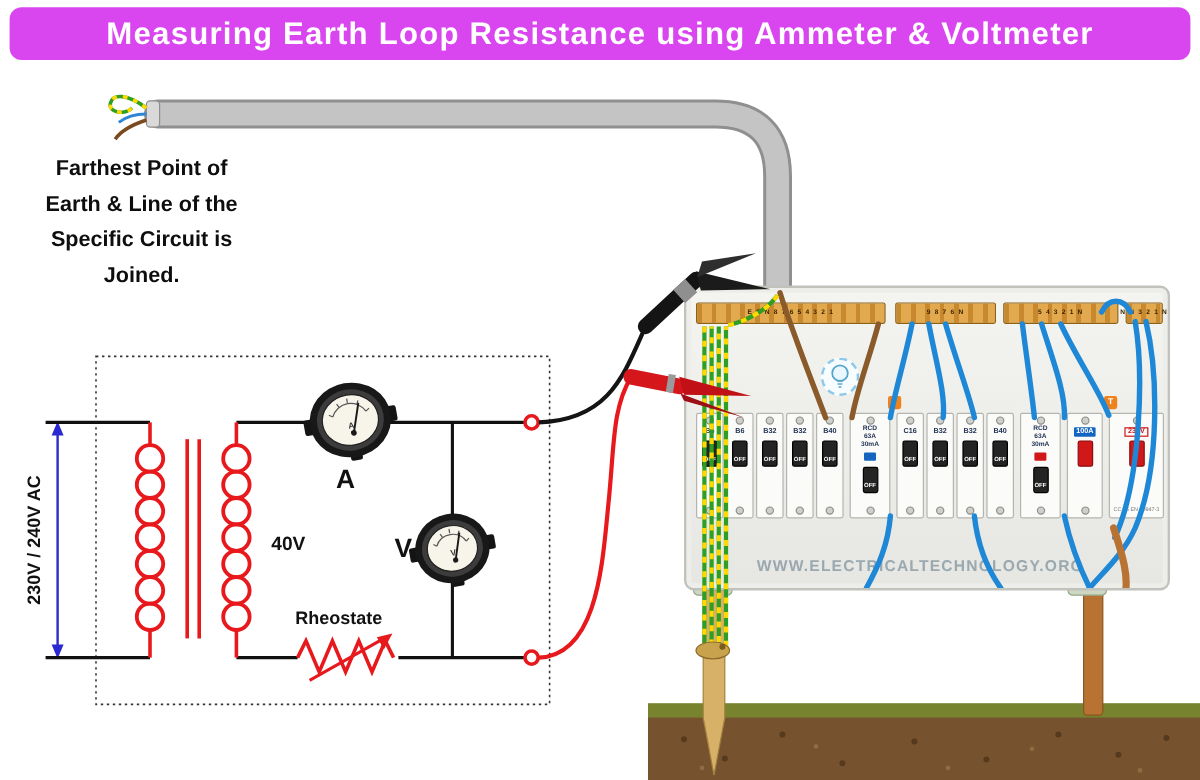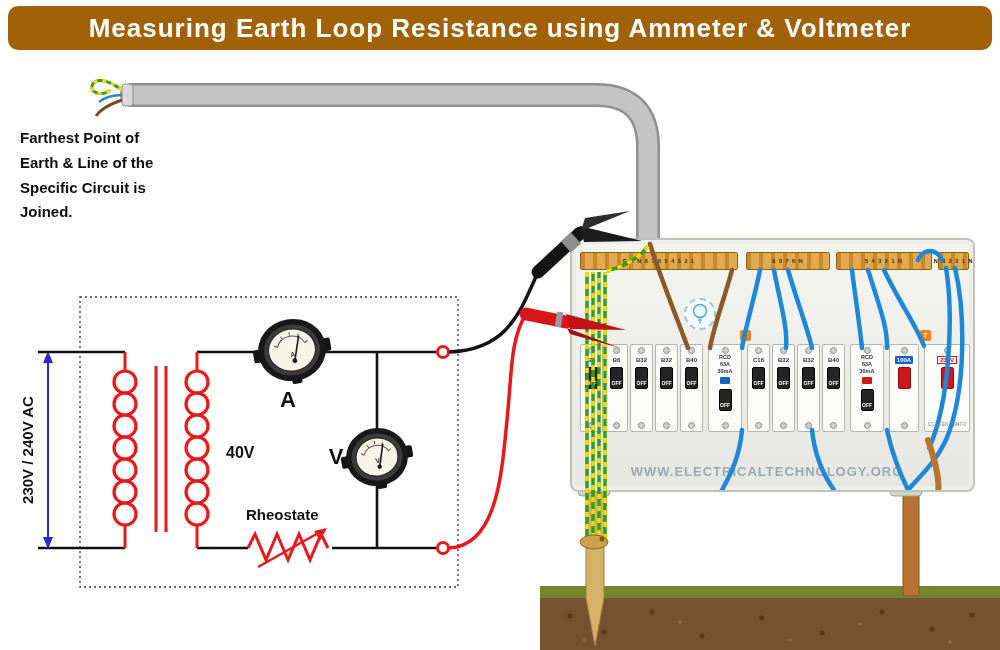--- a/index.html
+++ b/index.html
@@ -1,25 +1,25 @@
 <!DOCTYPE html>
 <html><head>
 <meta charset="utf-8">
 <style>
   *{margin:0;padding:0;box-sizing:border-box}
   html,body{width:1000px;height:650px;background:#fff;font-family:"Liberation Sans",sans-serif}
   #stage{position:relative;width:1000px;height:650px;background:#fff;overflow:hidden}
   .layer{position:absolute;left:0;top:0}
   svg{font-family:"Liberation Sans",sans-serif}
 
-  #titlebar{position:absolute;left:8px;top:6px;width:984px;height:44px;background:#a16207;border-radius:10px;
+  #titlebar{position:absolute;left:8px;top:6px;width:984px;height:44px;background:#d946ef;border-radius:10px;
     display:flex;align-items:center;justify-content:center;z-index:40}
   #titlebar span{color:#fff;font-weight:bold;font-size:26px;letter-spacing:1px;white-space:nowrap}
 
-  #annotation{position:absolute;left:20px;top:126px;width:196px;text-align:left;font-size:15px;font-weight:bold;
+  #annotation{position:absolute;left:20px;top:126px;width:196px;text-align:center;font-size:18px;font-weight:bold;
     color:#0e0e0e;line-height:1.65;white-space:pre-line;z-index:5}
 
   
   #panel{position:absolute;left:570px;top:238px;width:405px;height:254px;z-index:10;
     background:linear-gradient(#f4f4f1,#e6e6e2);border:2px solid #c2c2bd;border-radius:8px;
     box-shadow:inset 0 0 0 4px #ededea;overflow:hidden}
   .busbar{position:absolute;top:12px;height:18px;border:1px solid #8f6010;border-radius:2px;
     background:repeating-linear-gradient(90deg,#c8882e 0 4px,#e3a94f 4px 12px);
     display:flex;align-items:center;justify-content:center;z-index:2}
   .busbar span{font-size:5.5px;font-weight:bold;color:#3c2500;letter-spacing:1px;white-space:nowrap}

